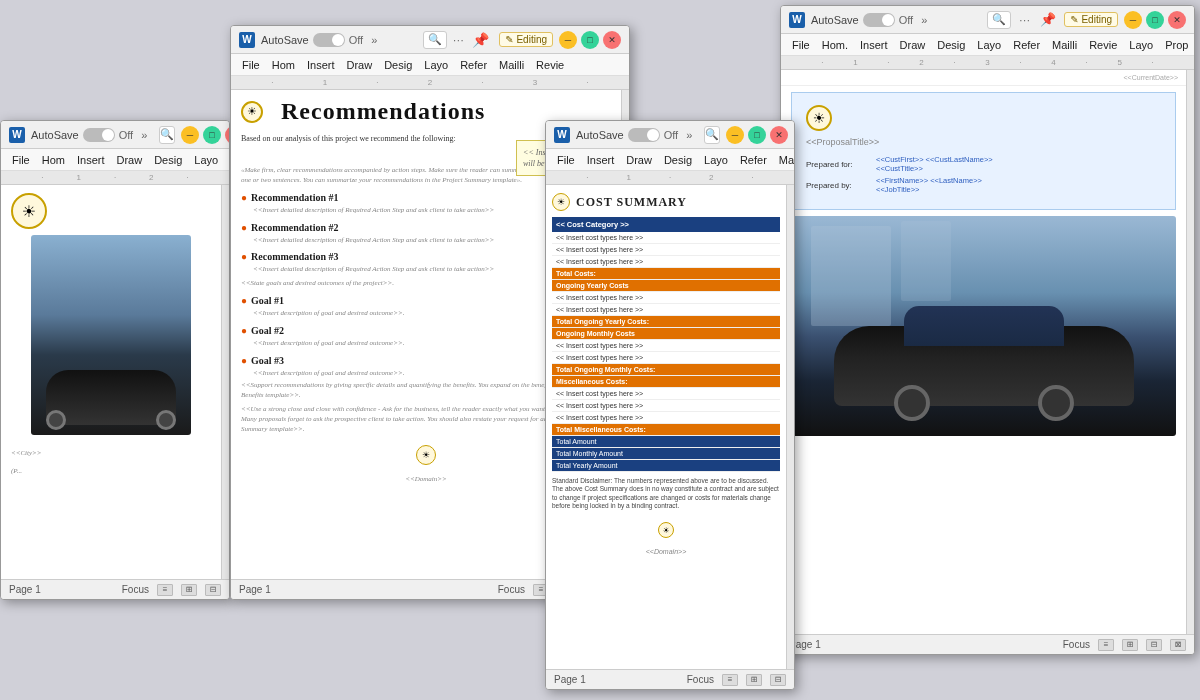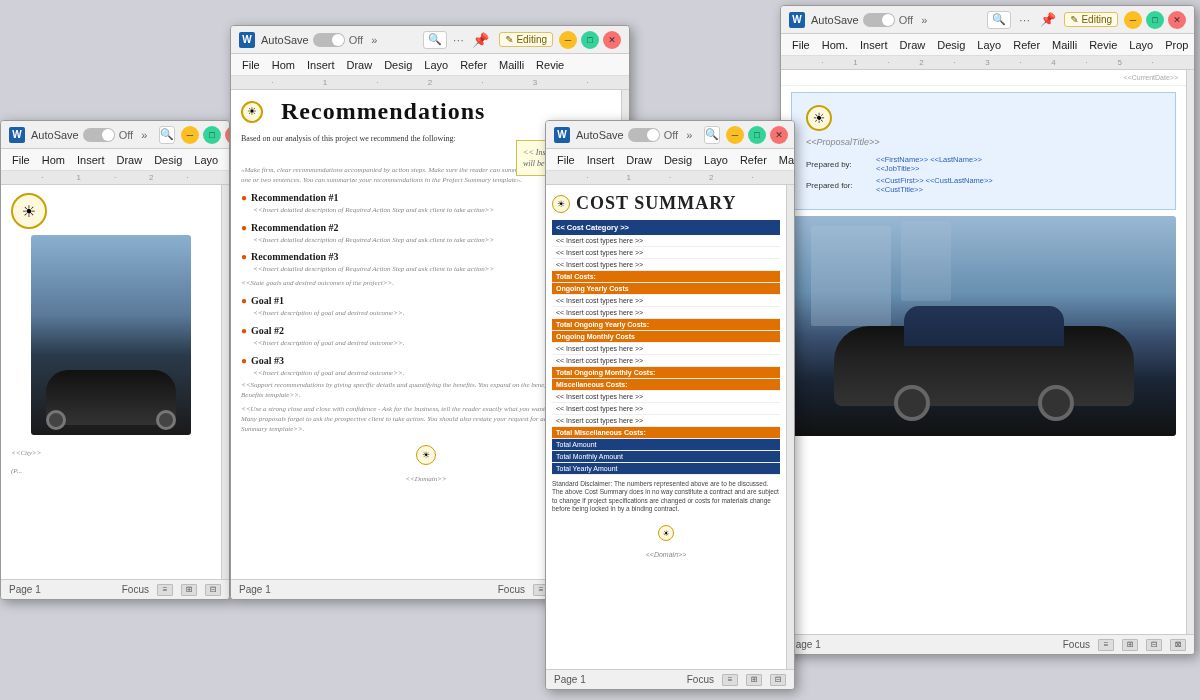--- a/index.html
+++ b/index.html
@@ -286,21 +286,21 @@
       font-family: 'Times New Roman', serif;
     }
 
     .cost-heading-row {
       display: flex;
       align-items: center;
       gap: 6px;
       margin-bottom: 6px;
     }
     .cost-heading-text {
-      font-size: 18px;
+      font-size: 12px;
       font-weight: bold;
       font-family: 'Times New Roman', serif;
       color: #222;
       letter-spacing: 1px;
       text-transform: uppercase;
     }
   </style>
 </head>
 <body>
 
@@ -688,33 +688,33 @@
       <div style="background:white;padding:0;height:100%;overflow:hidden;">
 
         <div style="text-align:right;padding:4px 8px;font-size:7px;color:#aaa;border-bottom:1px solid #eee;">
           <span>&lt;&lt;CurrentDate&gt;&gt;</span>
         </div>
 
         <div style="margin:6px 10px;border:1px solid #aaccee;background:#e8f2ff;padding:12px 14px;">
           <div style="display:flex;align-items:center;gap:8px;margin-bottom:6px;">
             <div style="width:26px;height:26px;border-radius:50%;background:#fff8dc;border:2px solid #c8a000;display:flex;align-items:center;justify-content:center;font-size:14px;">☀</div>
           </div>
-          <p style="font-size:9px;color:#888;font-style:italic;margin-bottom:8px;">&lt;&lt;ProposalTitle&gt;&gt;</p>
+          <p style="font-size:9px;color:#888;margin-bottom:8px;">&lt;&lt;ProposalTitle&gt;&gt;</p>
+          <div class="proposal-field-row">
+            <span class="proposal-field-label">Prepared for:</span>
+            <div>
+              <div class="proposal-field-val tmpl-field-blue">&lt;&lt;CustFirst&gt;&gt; &lt;&lt;CustLastName&gt;&gt;</div>
+              <div class="proposal-field-val tmpl-field-blue">&lt;&lt;CustTitle&gt;&gt;</div>
+            </div>
+          </div>
           <div class="proposal-field-row">
             <span class="proposal-field-label">Prepared by:</span>
             <div>
               <div class="proposal-field-val tmpl-field-blue">&lt;&lt;FirstName&gt;&gt; &lt;&lt;LastName&gt;&gt;</div>
               <div class="proposal-field-val tmpl-field-blue">&lt;&lt;JobTitle&gt;&gt;</div>
-            </div>
-          </div>
-          <div class="proposal-field-row">
-            <span class="proposal-field-label">Prepared for:</span>
-            <div>
-              <div class="proposal-field-val tmpl-field-blue">&lt;&lt;CustFirst&gt;&gt; &lt;&lt;CustLastName&gt;&gt;</div>
-              <div class="proposal-field-val tmpl-field-blue">&lt;&lt;CustTitle&gt;&gt;</div>
             </div>
           </div>
         </div>
 
         <div style="margin:0 10px;height:220px;background:linear-gradient(180deg,#9ab8d4 0%,#6890b0 35%,#3a5070 55%,#1a2535 75%,#111 100%);border-radius:3px;position:relative;overflow:hidden;">
 
           <div style="position:absolute;top:10px;left:20px;width:80px;height:100px;background:rgba(180,200,220,0.3);border-radius:2px;"></div>
           <div style="position:absolute;top:5px;left:110px;width:50px;height:80px;background:rgba(180,200,220,0.2);border-radius:2px;"></div>
 
           <div style="position:absolute;bottom:30px;left:50%;transform:translateX(-50%);width:300px;height:80px;background:linear-gradient(180deg,#111 0%,#222 40%,#333 100%);border-radius:35px 35px 8px 8px;"></div>

